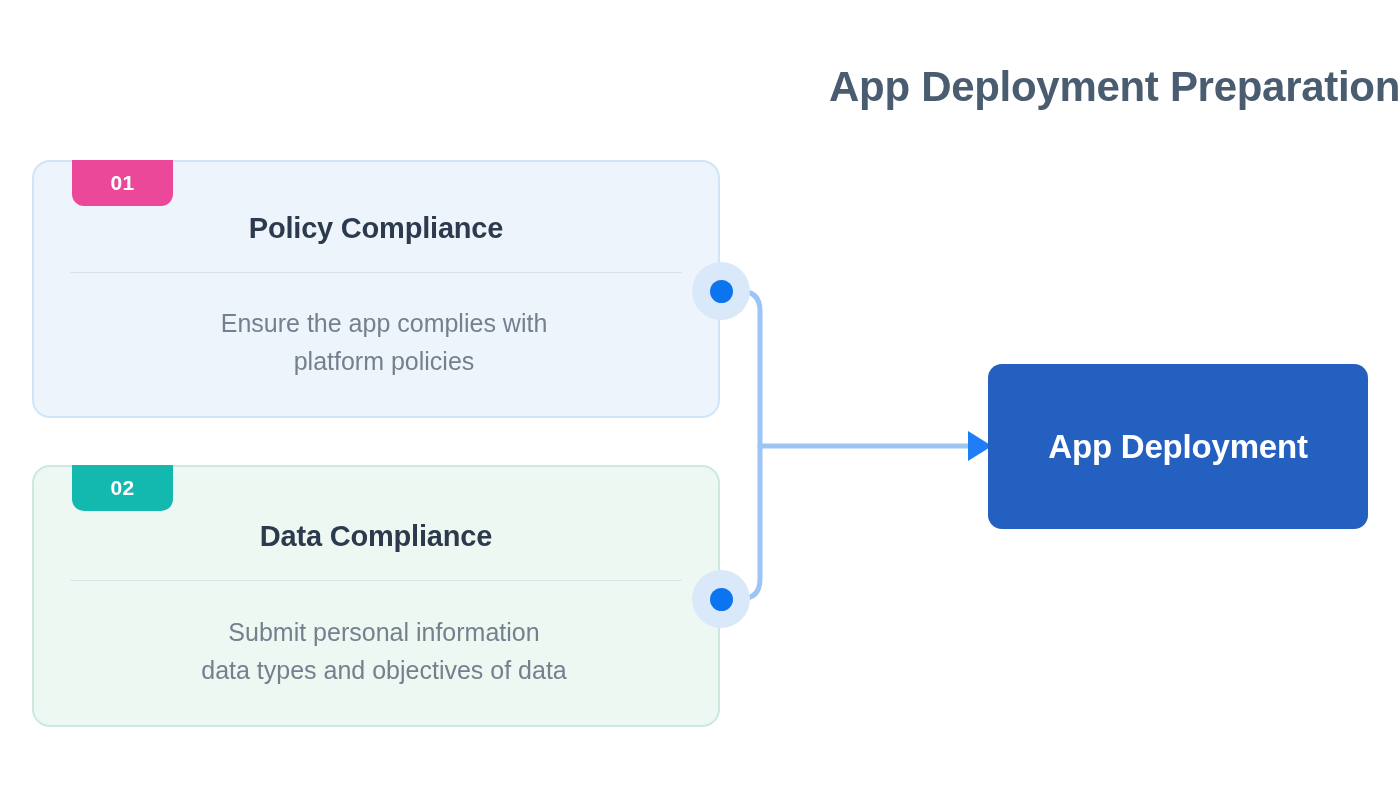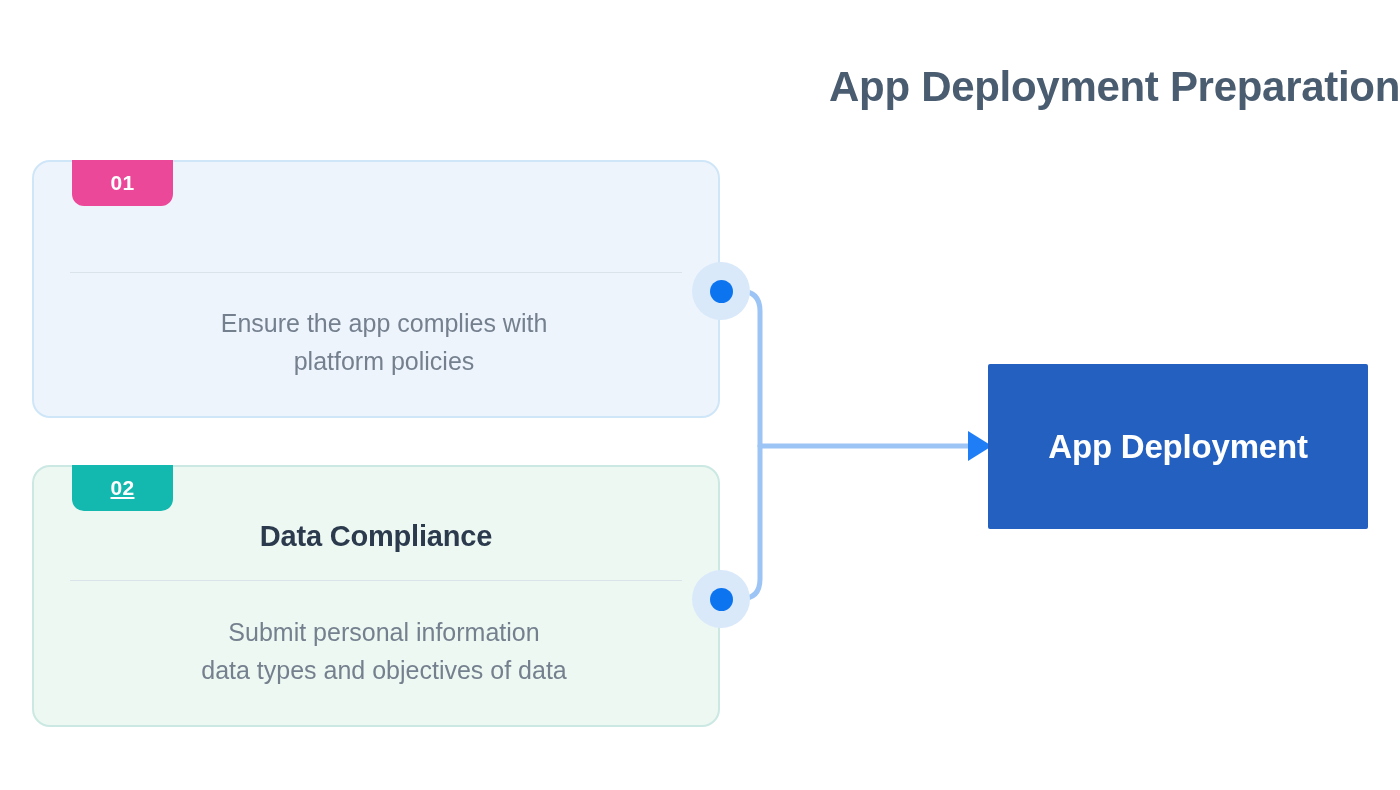--- a/index.html
+++ b/index.html
@@ -64,21 +64,21 @@
     border-radius: 0 0 12px 12px;
     display: flex;
     align-items: center;
     justify-content: center;
     color: #ffffff;
     font-size: 21px;
     font-weight: 700;
     letter-spacing: 0.3px;
   }
   .badge-1 { background: #ec4899; }
-  .badge-2 { background: #13b8ae; text-decoration: underline; }
+  .badge-2 { background: #13b8ae; }
 
   .card-title {
     position: absolute;
     left: 0;
     width: 100%;
     text-align: center;
     font-size: 29px;
     font-weight: 700;
     color: #2c3a4d;
     letter-spacing: -0.2px;
@@ -143,21 +143,21 @@
   }
 
   
   .result-box {
     position: absolute;
     left: 988px;
     top: 364px;
     width: 380px;
     height: 165px;
     background: #2360bf;
-    border-radius: 2px;
+    border-radius: 14px;
     display: flex;
     align-items: center;
     justify-content: center;
   }
   .result-label {
     color: #ffffff;
     font-size: 33px;
     font-weight: 700;
     letter-spacing: -0.2px;
   }
@@ -175,20 +175,21 @@
 
     <path d="M 721 599 L 740 599 Q 760 599 760 579 L 760 446" fill="none" stroke="#9cc4f5" stroke-width="5" stroke-linecap="round"></path>
 
     <path d="M 760 446 L 968 446" fill="none" stroke="#9cc4f5" stroke-width="5" stroke-linecap="butt"></path>
 
     <polygon points="968,431 992,446 968,461" fill="#1f7ef5"></polygon>
   </svg>
 
   <div class="card card-1">
     <div class="badge badge-1">01</div>
+    <div class="card-title">Policy Compliance</div>
     <div class="divider"></div>
     <div class="card-desc">Ensure the app complies with
 platform policies</div>
   </div>
 
   <div class="card card-2">
     <div class="badge badge-2">02</div>
     <div class="card-title">Data Compliance</div>
     <div class="divider"></div>
     <div class="card-desc">Submit personal information

